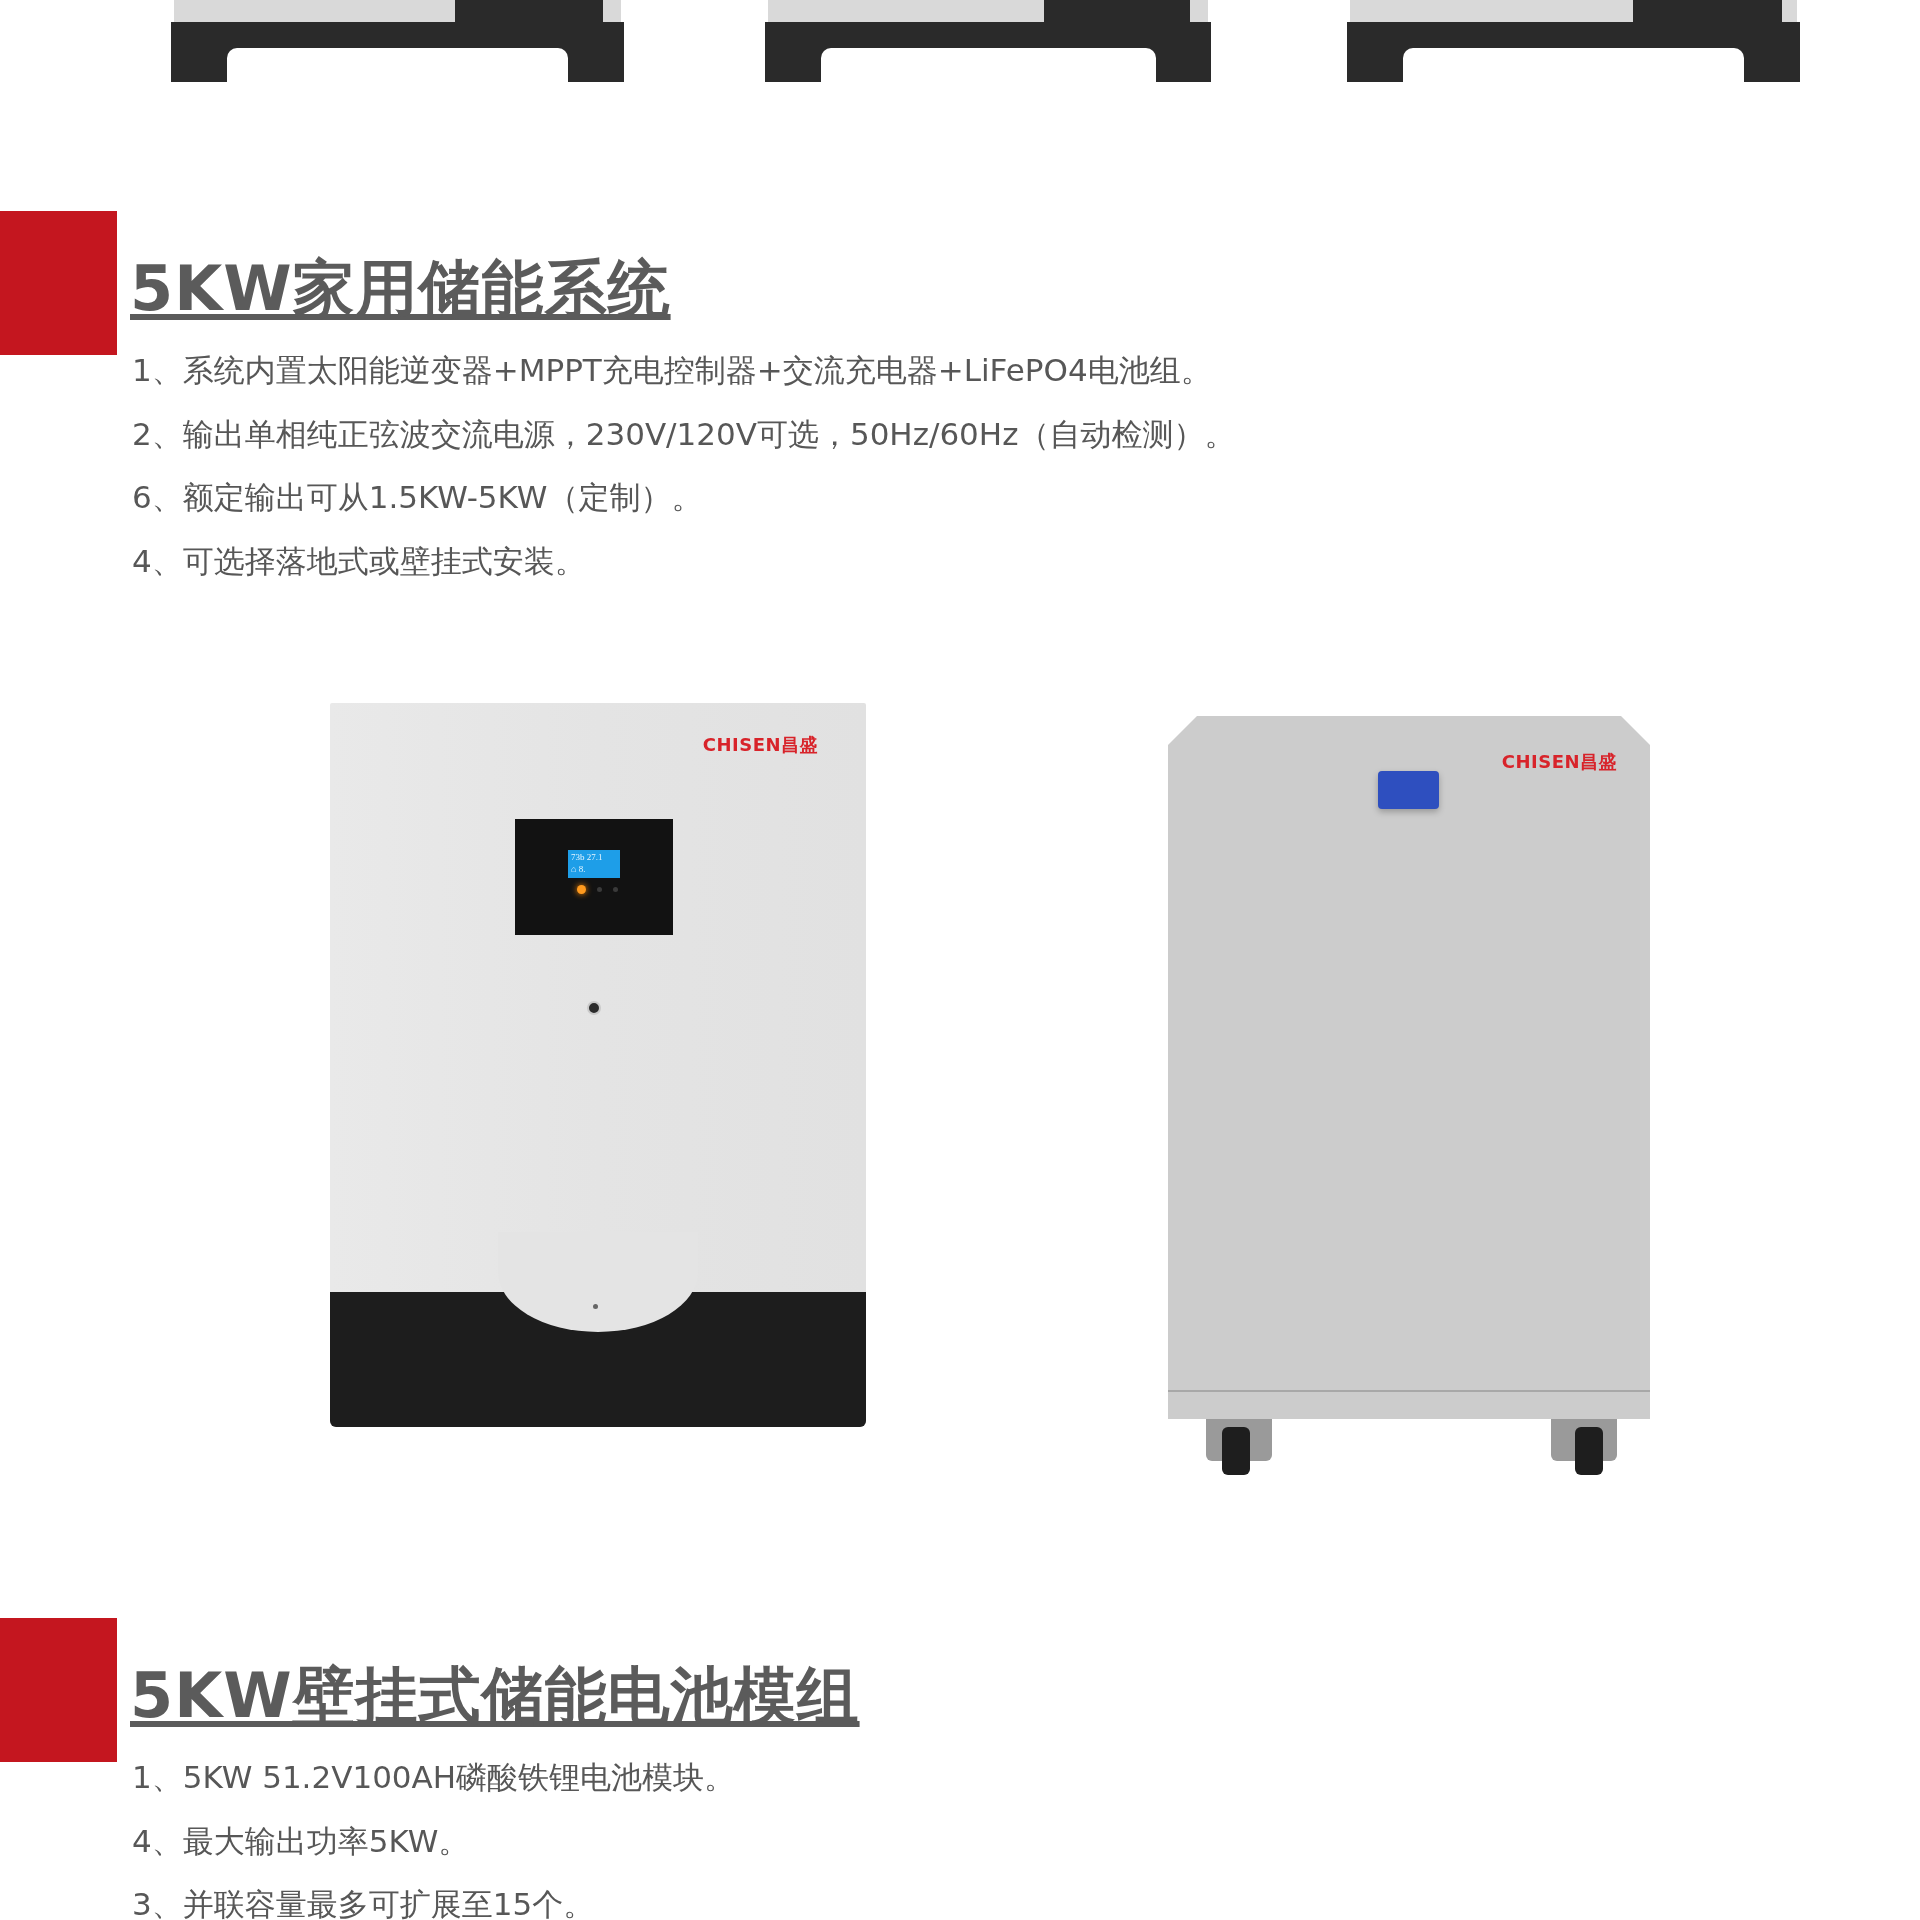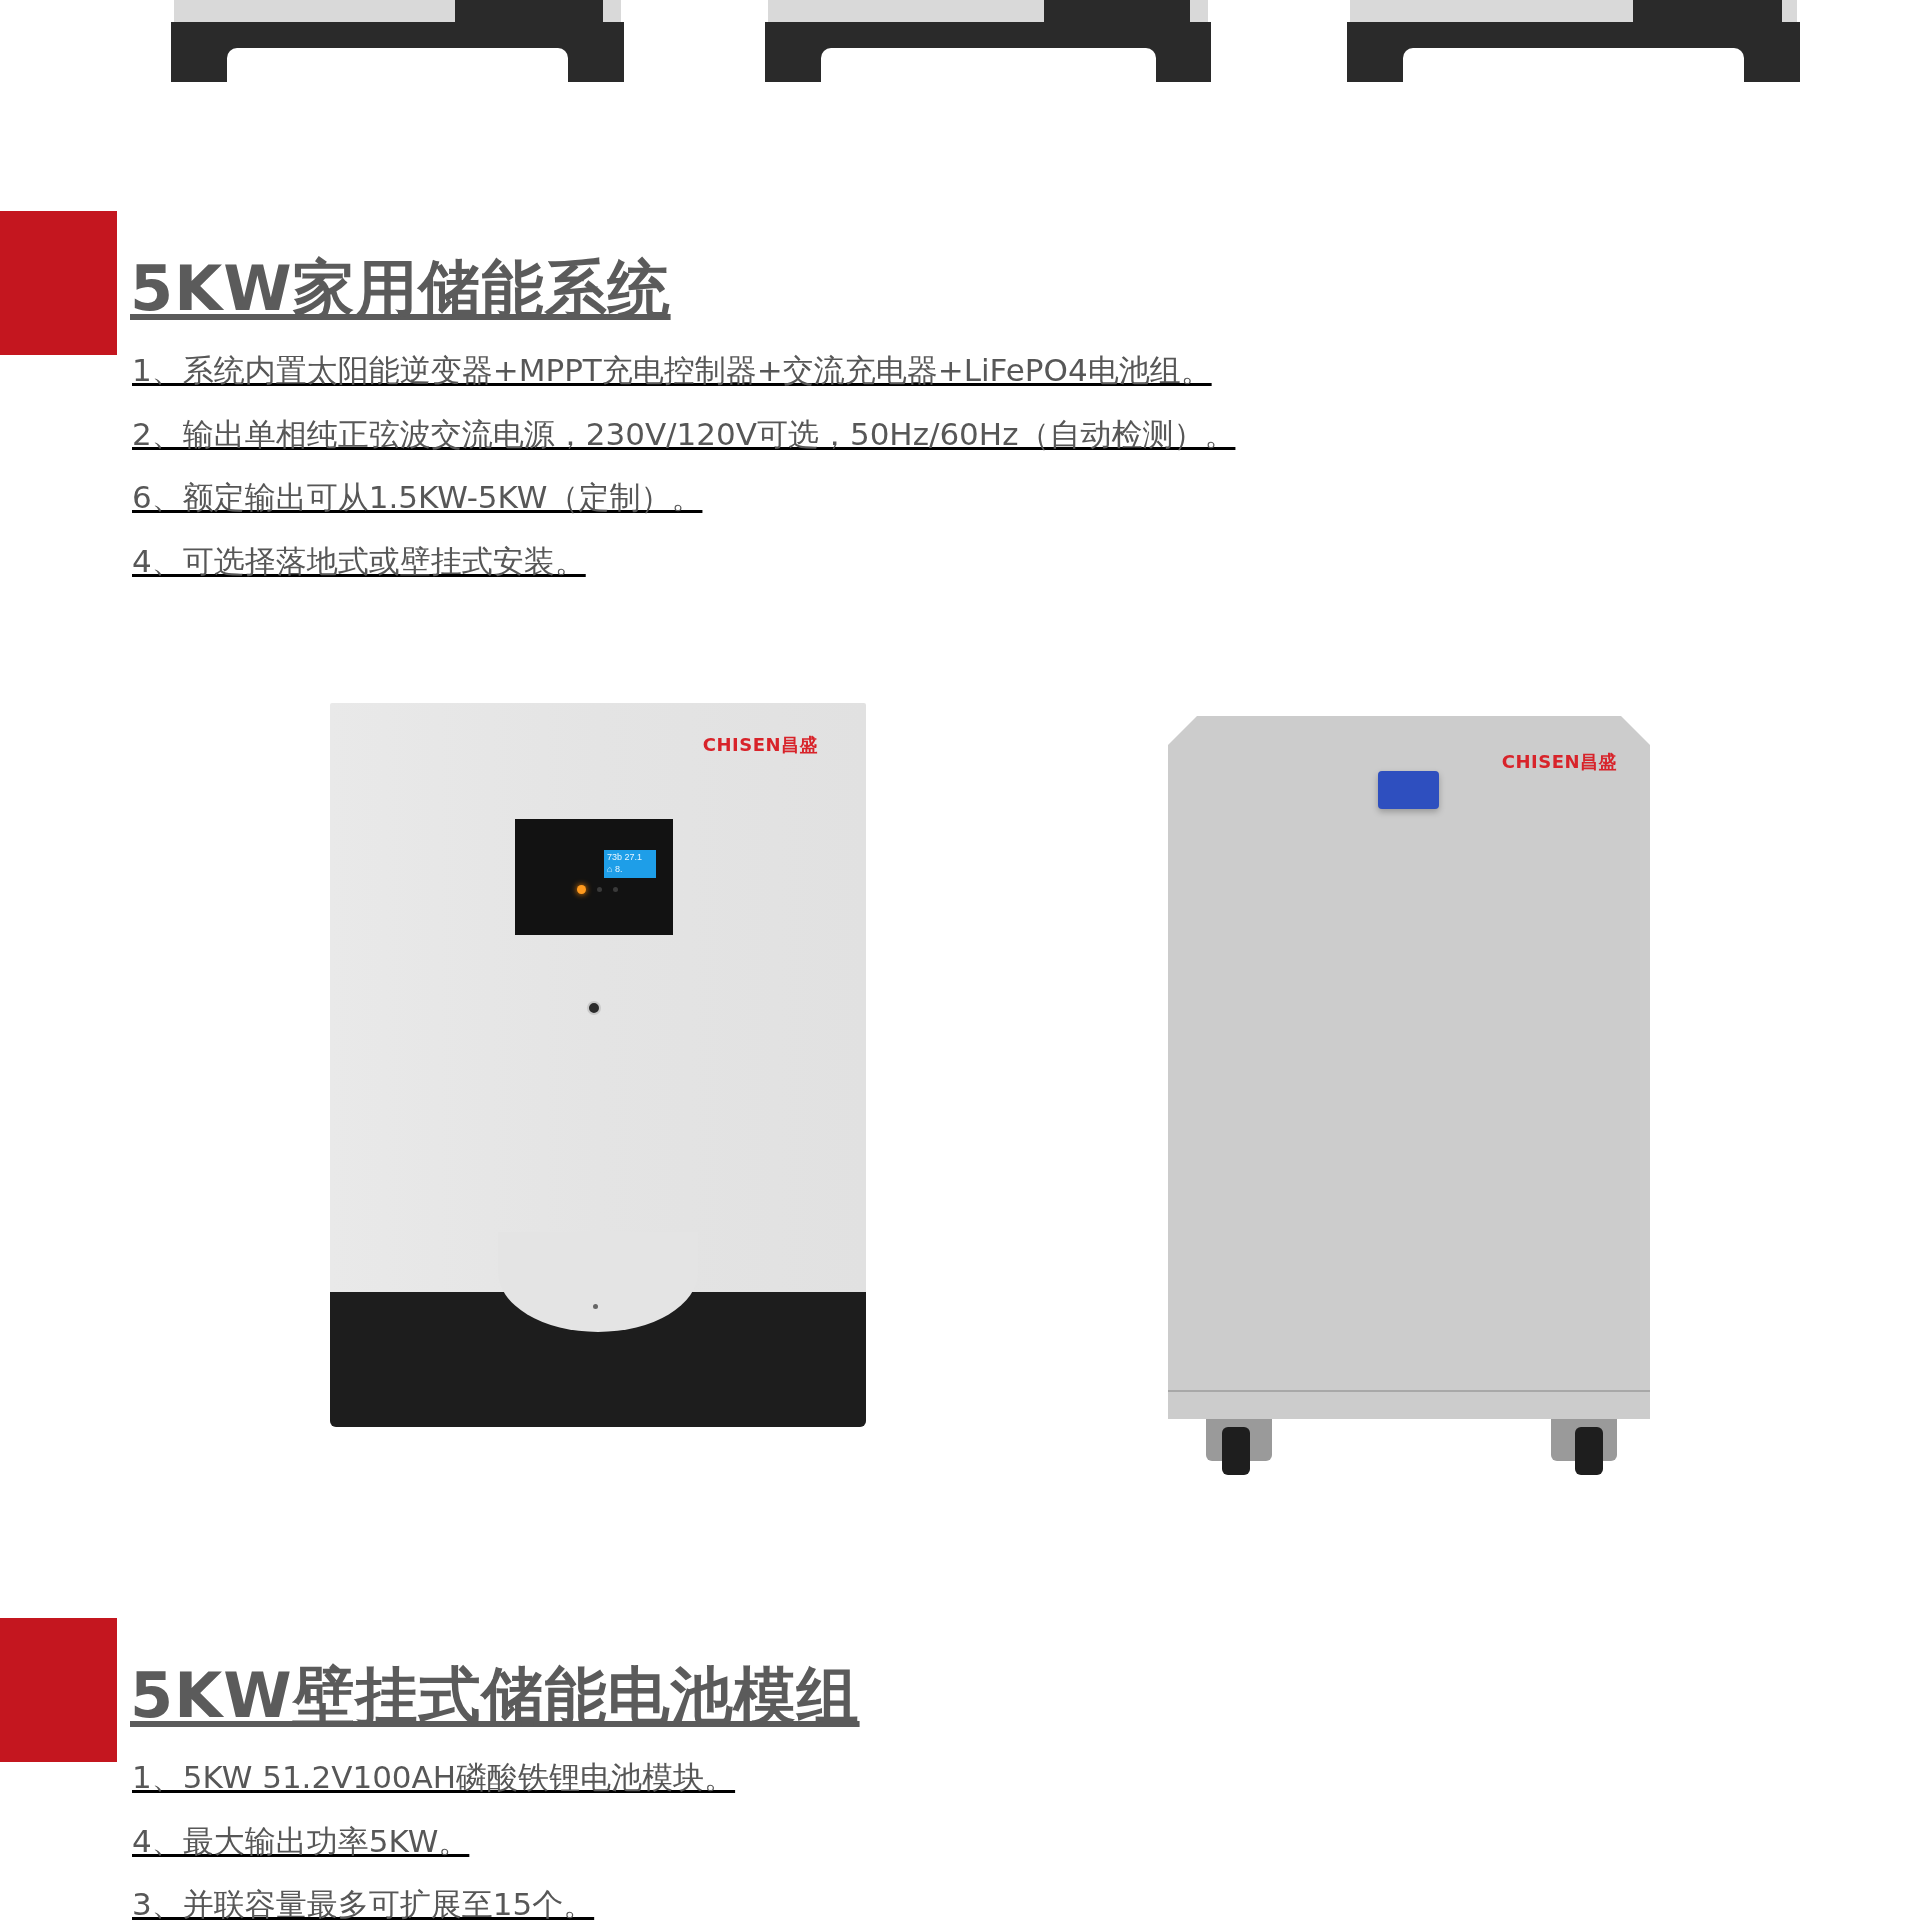--- a/index.html
+++ b/index.html
@@ -19,43 +19,43 @@
     border-radius: 10px 10px 0 0;
   }
 
   
   .red-bar { position: absolute; left: 0; width: 117px; background: #c4161f; }
   .section-title {
     position: absolute; left: 130px; margin: 0;
     font-size: 62px; font-weight: bold; color: #5b5b5b;
     letter-spacing: 1px; white-space: nowrap; line-height: 1; text-decoration: underline;
   }
-  .feature-list { position: absolute; left: 132px; margin: 0; padding: 0; list-style: none; text-decoration: underline; }
+  .feature-list { position: absolute; left: 132px; margin: 0; padding: 0; list-style: none; }
   .feature-list li {
     font-size: 31px; color: #575757; height: 63.5px; line-height: 63.5px; white-space: nowrap;
   }
 
   
   .inverter {
     position: absolute; left: 330px; top: 703px; width: 536px; height: 724px;
     background: linear-gradient(90deg, #e9e9e9 0%, #e4e4e4 50%, #e1e1e1 100%);
     border-radius: 2px 2px 6px 6px; overflow: hidden;
   }
   .inverter .logo {
     position: absolute; right: 48px; top: 30px;
     font-size: 18px; font-weight: bold; color: #d8232a; letter-spacing: 0.5px;
   }
   .inverter .panel {
     position: absolute; left: 185px; top: 116px; width: 158px; height: 116px;
     background: #121212;
   }
   .inverter .lcd {
     position: absolute; left: 53px; top: 31px; width: 52px; height: 28px;
-    background: #1e9ee8; color: #e8f6ff; font-size: 9px; font-family: Liberation Sans, sans-serif;
-    line-height: 12px; padding: 1px 3px; box-sizing: border-box; margin-left: 36px;
+    background: #1e9ee8; color: #e8f6ff; font-size: 9px; font-family: Liberation Serif, serif;
+    line-height: 12px; padding: 1px 3px; box-sizing: border-box;
   }
   .inverter .led { position: absolute; left: 62px; top: 66px; width: 9px; height: 9px; border-radius: 50%; background: #ff9a1e; box-shadow: 0 0 6px #ff8a00; }
   .inverter .btn-dot { position: absolute; top: 68px; width: 5px; height: 5px; border-radius: 50%; background: #3a3a3a; }
   .inverter .keyhole {
     position: absolute; left: 257px; top: 298px; width: 14px; height: 14px; border-radius: 50%;
     background: #2b2b2b; border: 2px solid #c9c9c9; box-sizing: border-box;
   }
   .inverter .base {
     position: absolute; left: 0; right: 0; bottom: 0; height: 135px; background: #1d1d1d;
   }

